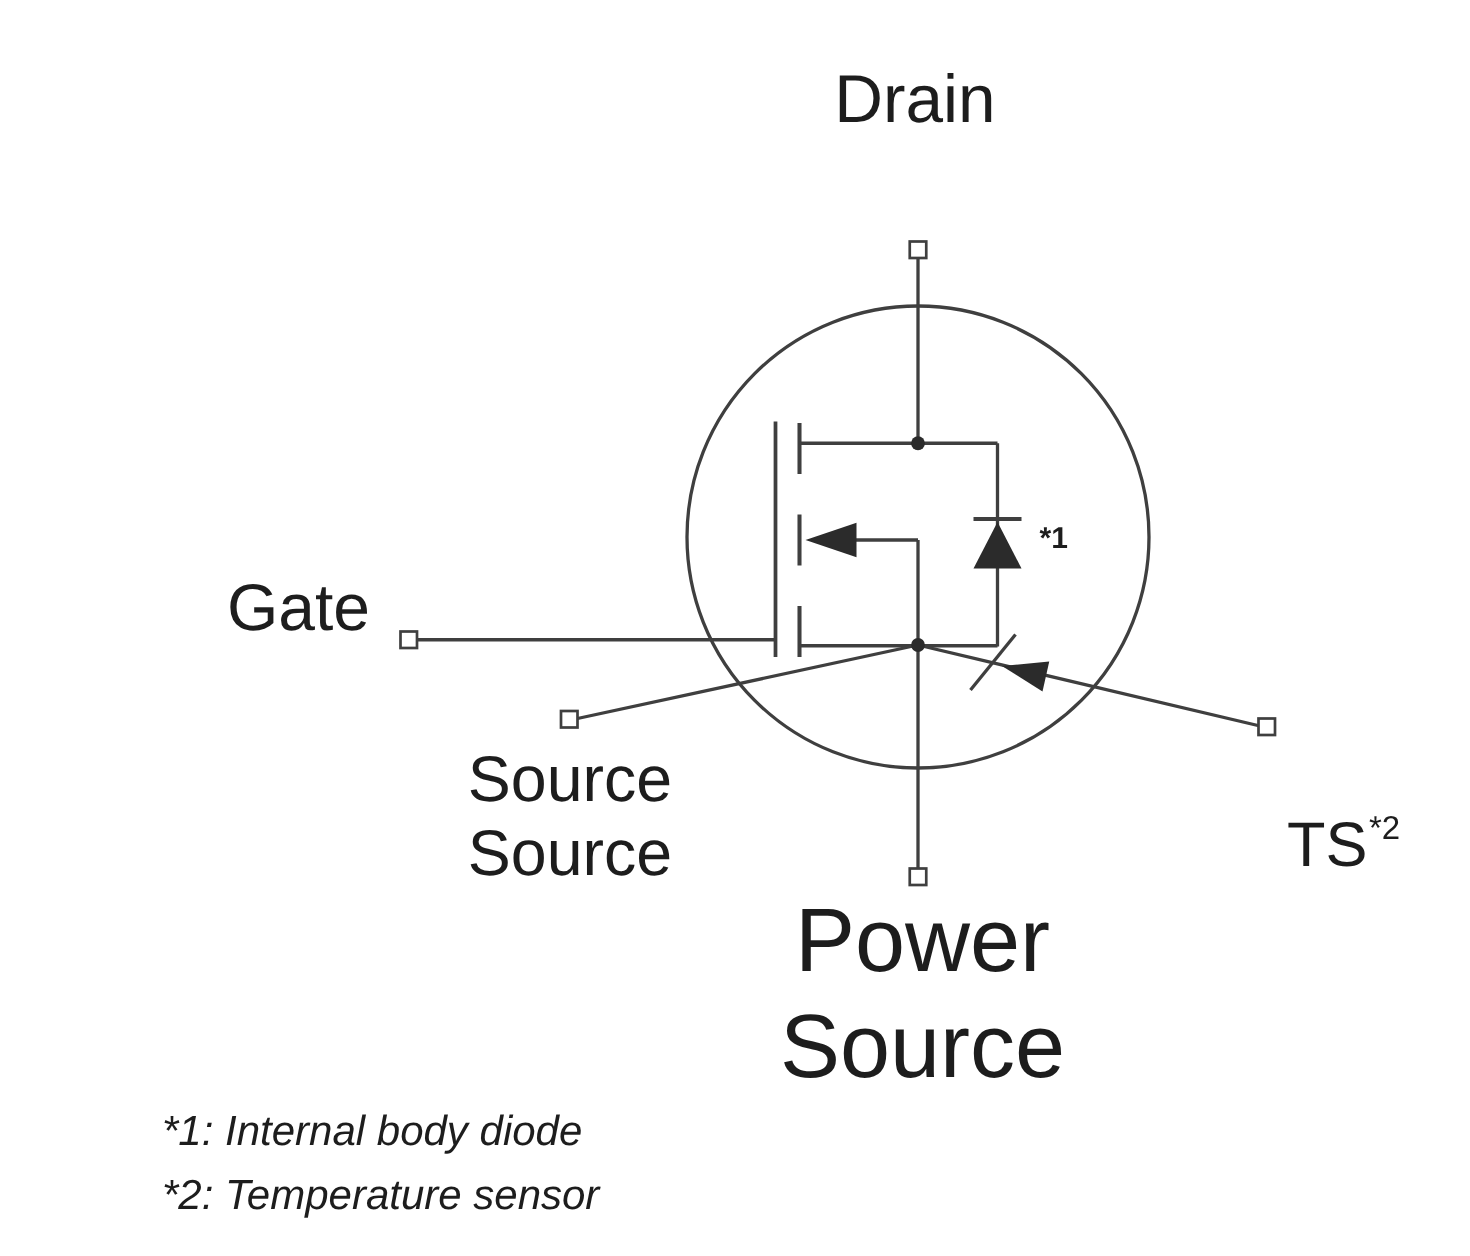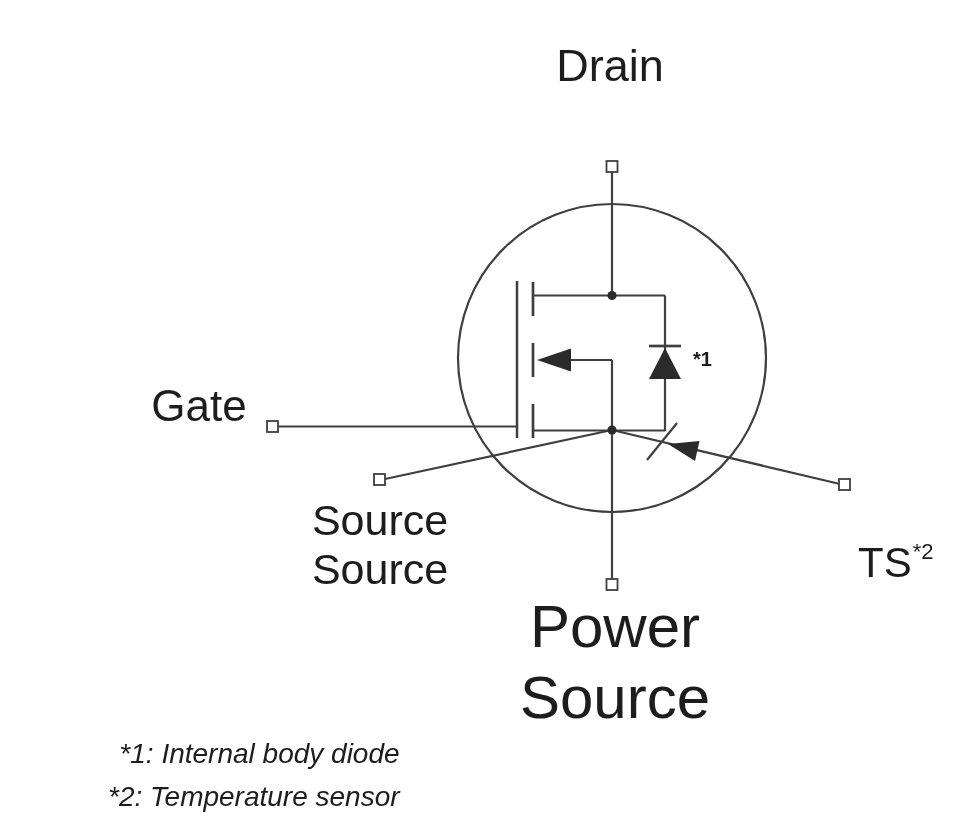--- a/index.html
+++ b/index.html
@@ -57,21 +57,20 @@
     left: 693px; top: 348px;
     font-size: 20px; font-weight: 600;
   }
   .footnotes {
     position: absolute;
     left: 108px; top: 733px;
     font-style: italic;
     font-size: 28px;
     color: #1d1d1d;
     line-height: 1.52;
-    text-align: right;
   }
 </style>
 </head>
 <body>
 
 <div id="stage">
 
   <svg id="schematic-svg" width="980" height="837" viewBox="0 0 980 837">
     <g stroke="#3f3f3f" stroke-width="2.2" fill="none">
 

